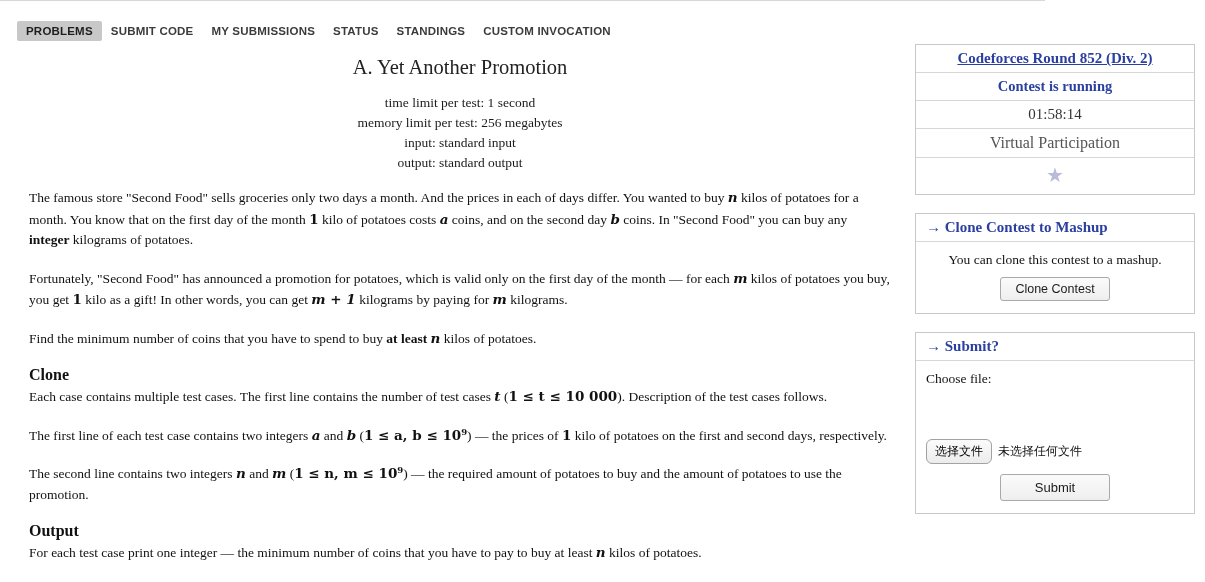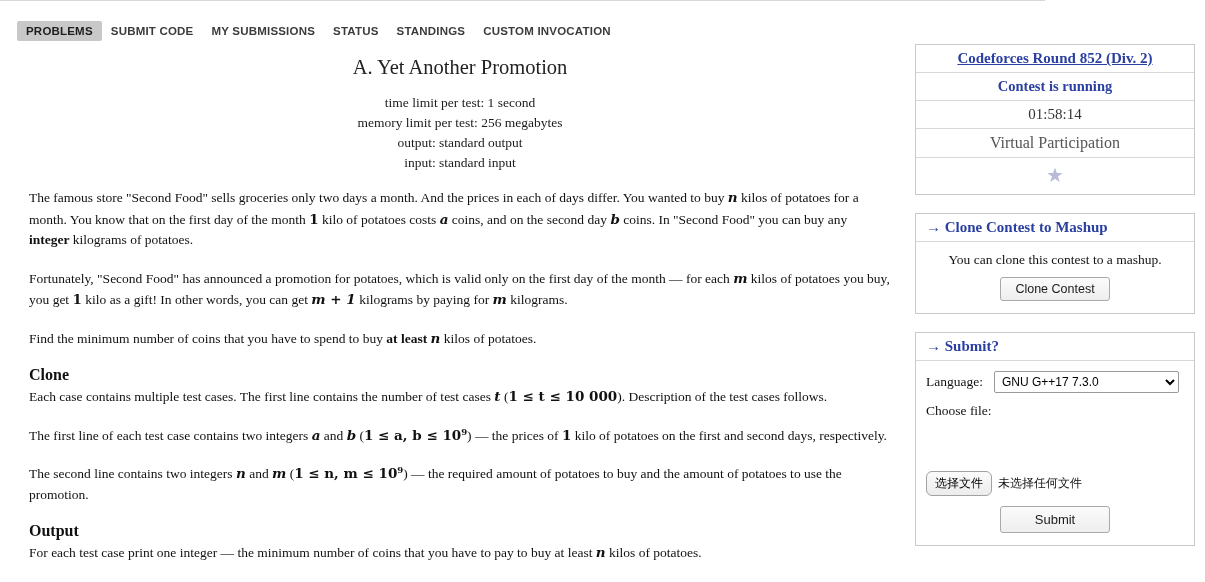--- a/index.html
+++ b/index.html
@@ -251,22 +251,22 @@
     <div class="nav-item">STANDINGS</div>
     <div class="nav-item">CUSTOM INVOCATION</div>
   </div>
 
   <div class="main">
     <div class="problem-title">A. Yet Another Promotion</div>
 
     <div class="limits">
       <div>time limit per test: 1 second</div>
       <div>memory limit per test: 256 megabytes</div>
+      <div>input: standard input</div>
       <div>output: standard output</div>
-      <div>input: standard input</div>
     </div>
 
     <p class="para"><span>The famous store "Second Food" sells groceries only two days a month. And the prices in each of days differ. You wanted to buy </span><span class="math">n</span><span> kilos of potatoes for a month. You know that on the first day of the month </span><span class="mathn">1</span><span> kilo of potatoes costs </span><span class="math">a</span><span> coins, and on the second day </span><span class="math">b</span><span> coins. In "Second Food" you can buy any </span><b class="inline">integer</b><span> kilograms of potatoes.</span></p>
 
     <p class="para"><span>Fortunately, "Second Food" has announced a promotion for potatoes, which is valid only on the first day of the month — for each </span><span class="math">m</span><span> kilos of potatoes you buy, you get </span><span class="mathn">1</span><span> kilo as a gift! In other words, you can get </span><span class="mathn" style="font-style:italic">m + 1</span><span> kilograms by paying for </span><span class="math">m</span><span> kilograms.</span></p>
 
     <p class="para"><span>Find the minimum number of coins that you have to spend to buy </span><b class="inline">at least </b><span class="math">n</span><span> kilos of potatoes.</span></p>
 
     <div class="sec-title">Clone</div>
     <p class="para"><span>Each case contains multiple test cases. The first line contains the number of test cases </span><span class="math">t</span><span> (</span><span class="mathn">1 ≤ t ≤ 10 000</span><span>). Description of the test cases follows.</span></p>
@@ -303,26 +303,20 @@
       <div class="box-header">→ Clone Contest to Mashup</div>
       <div class="box-body">
         <div class="clone-text">You can clone this contest to a mashup.</div>
         <button class="btn">Clone Contest</button>
       </div>
     </div>
 
     <div class="box">
       <div class="box-header">→ Submit?</div>
       <div class="box-body">
-        <div class="form-row">
-          <div class="form-label">Language:</div>
-          <select class="lang">
-            <option>GNU G++17 7.3.0</option>
-          </select>
-        </div>
         <div class="form-row file-row">
           <div class="form-label">Choose file:</div>
           <div class="file-ctrl">
             <span class="choose-file-btn">选择文件</span>
             <span class="no-file">未选择任何文件</span>
           </div>
         </div>
         <div class="submit-wrap">
           <button class="btn submit-btn">Submit</button>
         </div>

